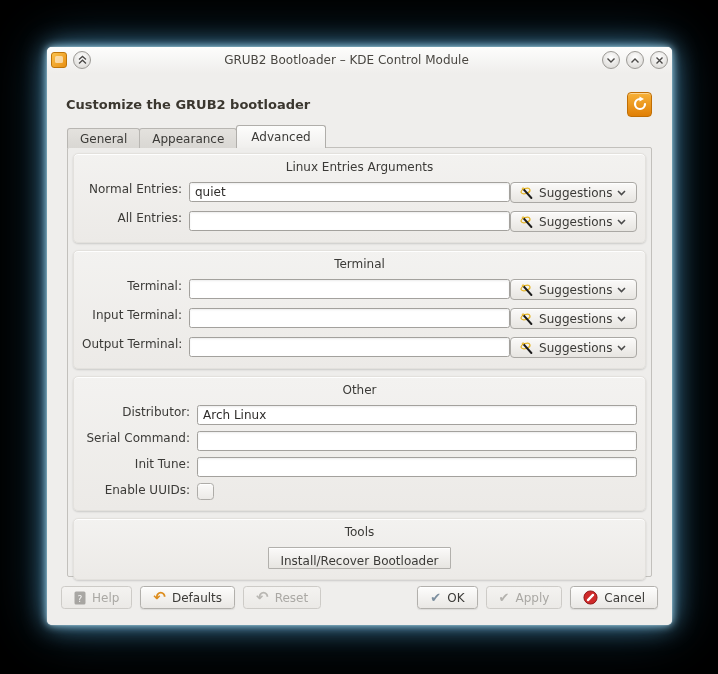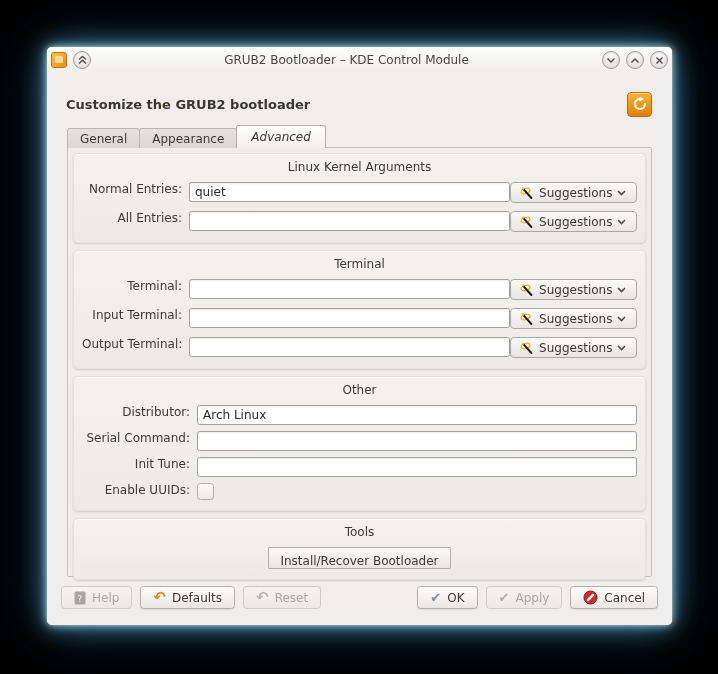--- a/index.html
+++ b/index.html
@@ -56,21 +56,21 @@
   .tab {
     font-size:12px; color:#3b3a37; height:20px; padding:0 12px;
     display:flex; align-items:center;
     background:linear-gradient(#e4e2de,#d9d7d3);
     border:1px solid #b8b6b2; border-bottom:none;
     margin-right:-1px; border-radius:3px 3px 0 0;
   }
   .tab.active {
     height:23px; padding:0 14px;
     background:linear-gradient(#fdfdfc,#f0efed);
-    border-color:#b0aeaa; position:relative; z-index:3;font-style:italic;
+    border-color:#b0aeaa; position:relative; z-index:3;
   }
 
   
   .pane {
     margin:0 20px; margin-top:-1px; height:430px;
     border:1px solid #c2c0bc; border-radius:2px;
     background:#eeedeb; padding:5px; position:relative; z-index:1;
   }
   .groupbox {
     border:1px solid #e3e1dd; border-radius:5px;
@@ -184,21 +184,21 @@
 
   <div class="tabbar">
     <div class="tab">General</div>
     <div class="tab">Appearance</div>
     <div class="tab active">Advanced</div>
   </div>
 
   <div class="pane">
 
     <div class="groupbox">
-      <div class="group-title">Linux Kernel Arguments</div>
+      <div class="group-title">Linux Entries Arguments</div>
       <div class="field-row">
         <span class="row-label">Normal Entries:</span>
         <input class="text-input narrow" type="text" value="quiet" style="">
         <button class="sugg-btn">
           <svg width="14" height="14" viewBox="0 0 14 14">
             <ellipse cx="5.5" cy="5" rx="4.6" ry="2.5" fill="none" stroke="#e5b422" stroke-width="1.3" transform="rotate(-18 5.5 5)"></ellipse>
             <line x1="3.2" y1="2.8" x2="11.4" y2="12" stroke="#1c1c1c" stroke-width="2" stroke-linecap="round"></line>
             <circle cx="3" cy="2.6" r="1.2" fill="#f0c23c"></circle>
           </svg>
           <span>Suggestions</span>

